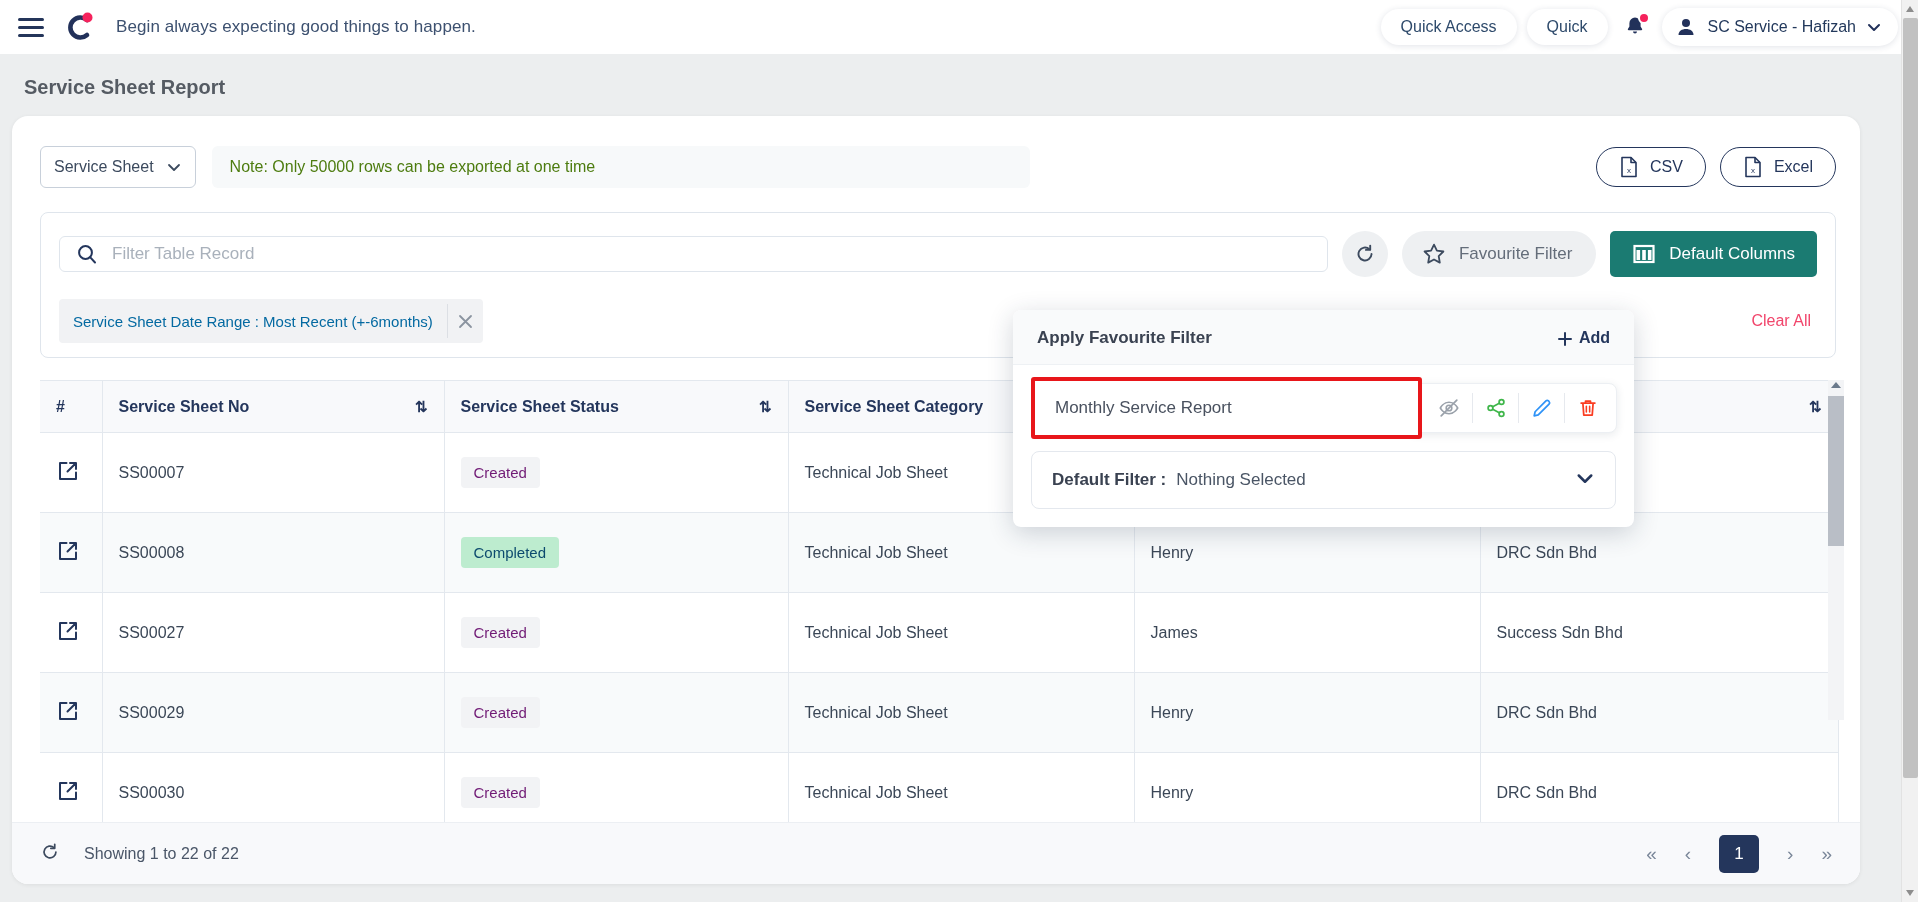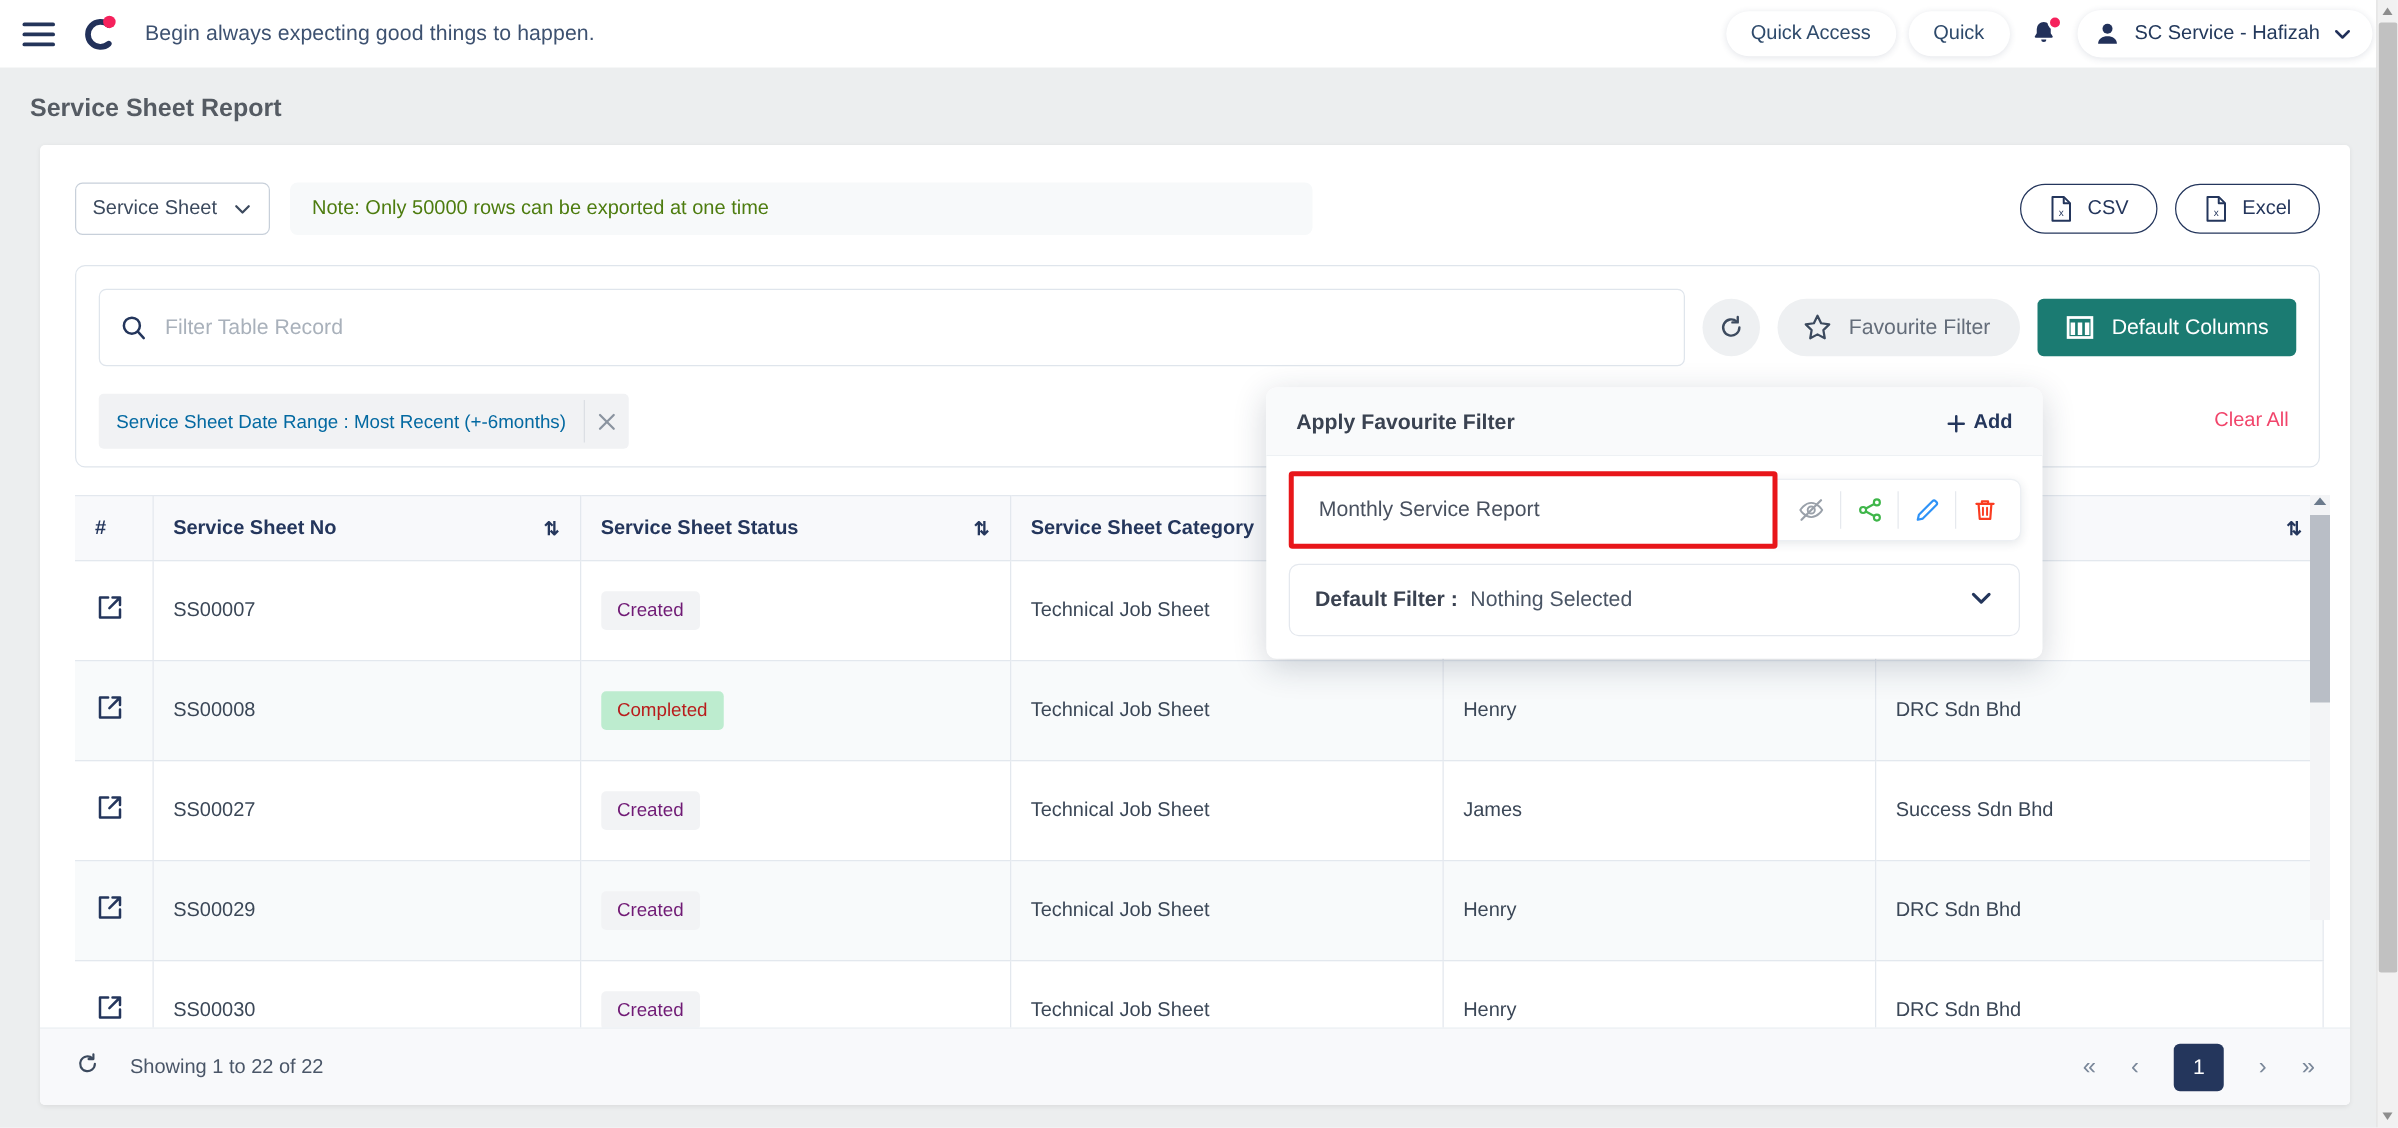--- a/index.html
+++ b/index.html
@@ -45,22 +45,22 @@
     box-shadow: 0 1px 6px rgba(40,60,90,.14); cursor: pointer;
   }
   .user-name { font-size: 16px; color: #23395c; }
 
   
   .page-title {
     font-size: 20px; font-weight: bold; color: #555b63;
     padding: 22px 0 18px 24px;
   }
   .card {
-    position: absolute; left: 32px; top: 116px; width: 1848px; height: 768px;
-    background: #fff; border-radius: 4px; box-shadow: 0 1px 4px rgba(0,0,0,.07);
+    position: absolute; left: 12px; top: 116px; width: 1848px; height: 768px;
+    background: #fff; border-radius: 16px; box-shadow: 0 1px 4px rgba(0,0,0,.07);
     overflow: hidden;
   }
 
   
   .export-row { display: flex; align-items: center; padding: 30px 24px 0 28px; }
   .select-box {
     border: 1px solid #c8d0da; border-radius: 6px; height: 42px;
     display: flex; align-items: center; gap: 12px; padding: 0 13px;
     font-size: 16px; color: #3c4a5e; cursor: pointer; min-width: 144px;
     justify-content: space-between;
@@ -77,21 +77,21 @@
     font-size: 16px; color: #24365c; background: #fff; cursor: pointer;
   }
 
   
   .filter-panel {
     margin: 24px 24px 0 28px; border: 1px solid #dfe5ec; border-radius: 8px;
     background: #fff; padding: 18px 18px 14px 18px;
   }
   .filter-row1 { display: flex; align-items: center; gap: 14px; }
   .search-box {
-    flex: 1; height: 62px; border: 1px solid #dfe5ec; border-radius: 6px;
+    flex: 1; height: 36px; border: 1px solid #dfe5ec; border-radius: 6px;
     display: flex; align-items: center; gap: 14px; padding: 0 16px; background: #fff;
   }
   .search-input {
     border: none; outline: none; font-size: 17px; color: #9aa3af;
     font-family: "Liberation Sans", sans-serif; flex: 1; background: transparent;
   }
   .search-input::placeholder { color: #a9b1bb; }
   .icon-round {
     width: 46px; height: 46px; border-radius: 50%; background: #eef0f2;
     display: flex; align-items: center; justify-content: center; cursor: pointer;
@@ -139,21 +139,21 @@
   .col-no  { width: 342px; }
   .col-st  { width: 344px; }
   .col-cat { width: 346px; }
   .col-own { width: 346px; }
   .col-cust{ width: 358px; }
   .open-icon { cursor: pointer; display:inline-flex; }
   .badge {
     display: inline-block; border-radius: 4px; padding: 7px 13px; font-size: 15px;
   }
   .badge-created { background: #f2f3f5; color: #701a75; }
-  .badge-completed { background: #bdeccf; color: #b91c1c; }
+  .badge-completed { background: #bdeccf; color: #0c4a6e; }
 
   
   .inner-scroll {
     position: absolute; right: 16px; top: 0; width: 16px; height: 340px;
     background: #f3f4f6;
   }
   .inner-scroll .arrow-up {
     position:absolute; top:2px; left: 3px;
     width:0;height:0;border-left:5px solid transparent;border-right:5px solid transparent;
     border-bottom:6px solid #6b7a8c;

